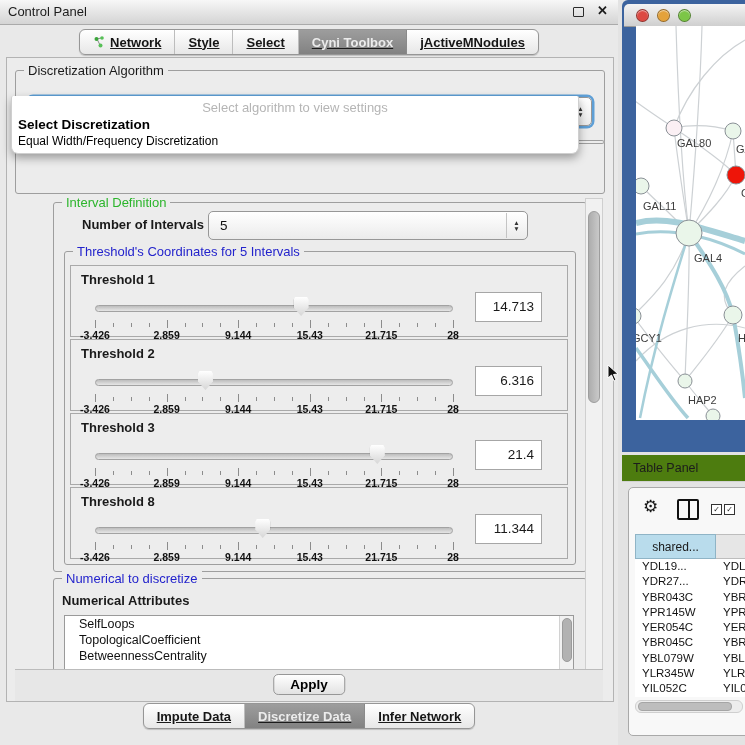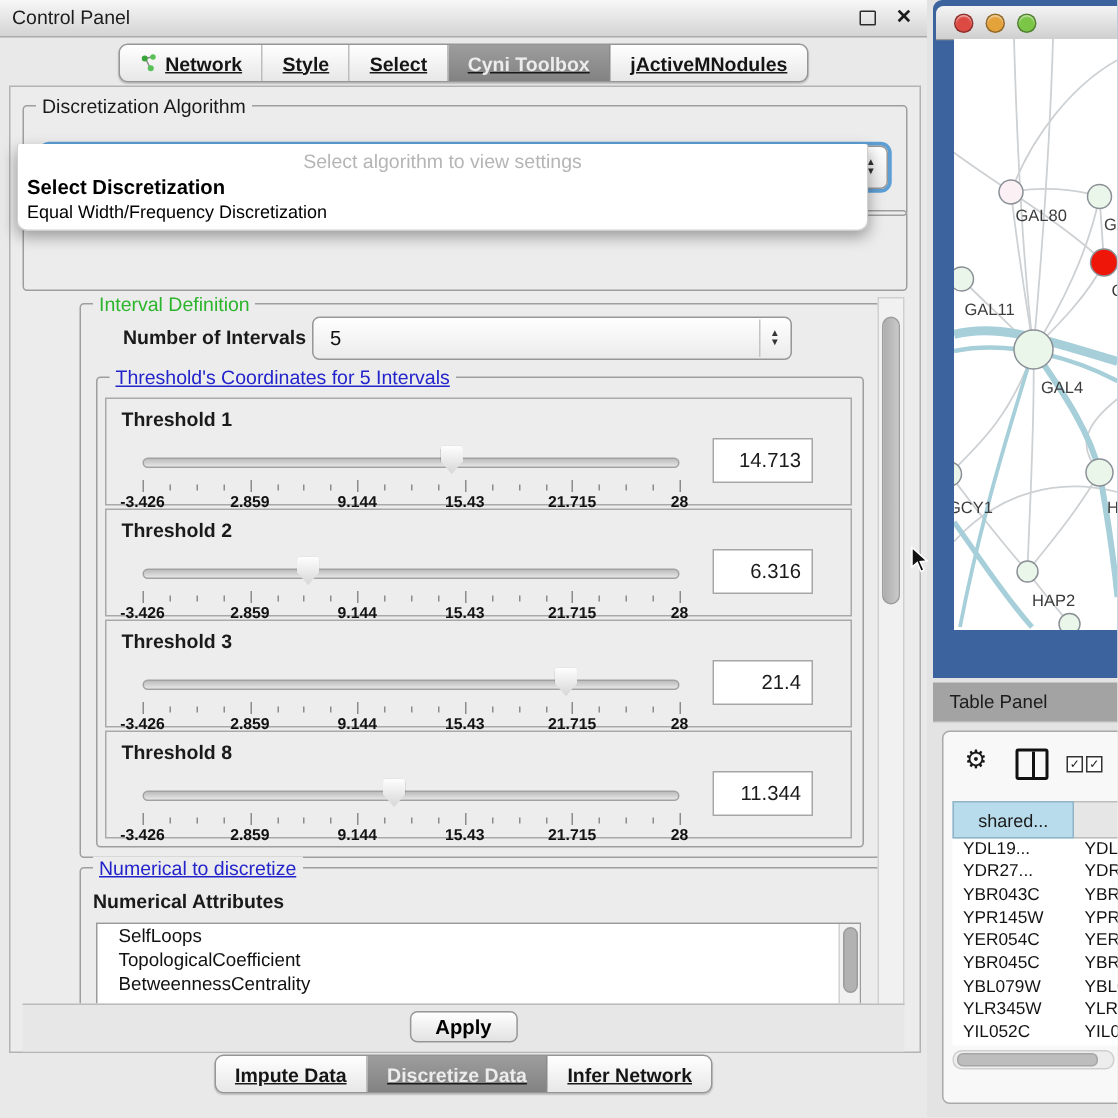--- a/index.html
+++ b/index.html
@@ -21,21 +21,21 @@
   .seg .tab{padding:0 13px;font-size:13px;font-weight:bold;color:#151515;display:flex;align-items:center;gap:5px;
             border-right:1px solid #bdbdbd;white-space:nowrap;}
   .seg .tab:last-child{border-right:none;}
   .seg .tab.active{background:linear-gradient(#9d9d9d,#828282);color:#ececec;border-right-color:#8a8a8a;}
 
   .content{left:6px;top:57px;width:606px;height:643px;background:#ececec;border:1px solid #b3b3b3;}
 
   .group{position:absolute;border:1px solid #9e9e9e;border-radius:3px;}
   .gtitle{position:absolute;top:-8px;left:8px;background:#ececec;padding:0 4px;font-size:13px;color:#1a1a1a;white-space:nowrap;}
   .gtitle.green{color:var(--green-title,#2cb52c);}
-  .gtitle.blue{color:var(--blue-title,#2323cc);text-decoration:underline;}
+  .gtitle.blue{color:var(--blue-title,#2323cc);}
 
   .combo{position:absolute;background:linear-gradient(#ffffff,#ebebeb);border:1px solid #979797;border-radius:5px;}
   .combo .cval{position:absolute;left:11px;top:0;bottom:0;display:flex;align-items:center;font-size:13.5px;color:#111;}
   .spin{position:absolute;right:1px;top:1px;bottom:1px;width:19px;display:flex;flex-direction:column;
         align-items:center;justify-content:center;color:#333;font-size:6.5px;line-height:6px;border-left:1px solid #c4c4c4;}
   .combo.focus{box-shadow:0 0 0 2.5px var(--focus-ring,#5e9fd6);}
 
   
   .popup{left:10px;top:84px;width:566px;height:57px;background:#fff;border:1px solid #cfcfcf;border-top:none;
          border-radius:2px 2px 7px 7px;box-shadow:0 4px 10px rgba(0,0,0,.35);z-index:50;}
@@ -80,21 +80,21 @@
   
   .netwin{left:622px;top:0;width:123px;height:452px;background:var(--frame-blue,#3c639e);border-radius:6px 0 0 0;}
   .net-titlebar{position:absolute;left:2px;top:4px;right:0;height:22px;background:linear-gradient(#f4f4f4,#cfcfcf);
                 border-radius:5px 0 0 0;border-bottom:1px solid #9a9a9a;}
   .tl{position:absolute;top:5px;width:11px;height:11px;border-radius:50%;border:1px solid rgba(0,0,0,.35);
       box-shadow:inset 0 1px 1px rgba(255,255,255,.6);}
   .net-canvas{position:absolute;left:14px;top:26px;width:109px;height:394px;background:#fff;overflow:hidden;}
   .net-canvas svg{display:block;}
   .net-canvas text{font-family:"Liberation Sans",sans-serif;font-size:11px;fill:#3c3c3c;}
 
-  .tp-bar{left:622px;top:455px;width:123px;height:26px;background:#a3a3a3;border-bottom:1px solid #d2d2d2;}
+  .tp-bar{left:622px;top:455px;width:123px;height:26px;background:#4d7c0f;border-bottom:1px solid #d2d2d2;}
   .tp-bar span{position:absolute;left:11px;top:0;line-height:26px;font-size:12.5px;color:#1c1c1c;}
   .tp-card{left:628px;top:487px;width:117px;height:247px;background:#f8f8f8;border:1px solid #a9a9a9;border-radius:5px 0 0 5px;overflow:hidden;}
   .tp-toolbar{position:absolute;left:0;top:0;width:100%;height:42px;}
   .gear{position:absolute;left:14px;top:8px;font-size:17px;color:#181818;}
   .colicon{position:absolute;left:48px;top:11px;width:18px;height:17px;border:2px solid #111;border-radius:2px;}
   .colicon i{position:absolute;left:50%;top:0;bottom:0;width:2px;background:#111;}
   .cb{position:absolute;top:16px;width:9px;height:9px;border:1.4px solid #333;font-size:8px;line-height:9px;text-align:center;color:#222;background:#fff;}
   .grid{position:absolute;left:6px;top:46px;width:160px;}
   .ghead{display:flex;height:25px;}
   .gcell{box-sizing:border-box;font-size:12px;display:flex;align-items:center;justify-content:center;}

